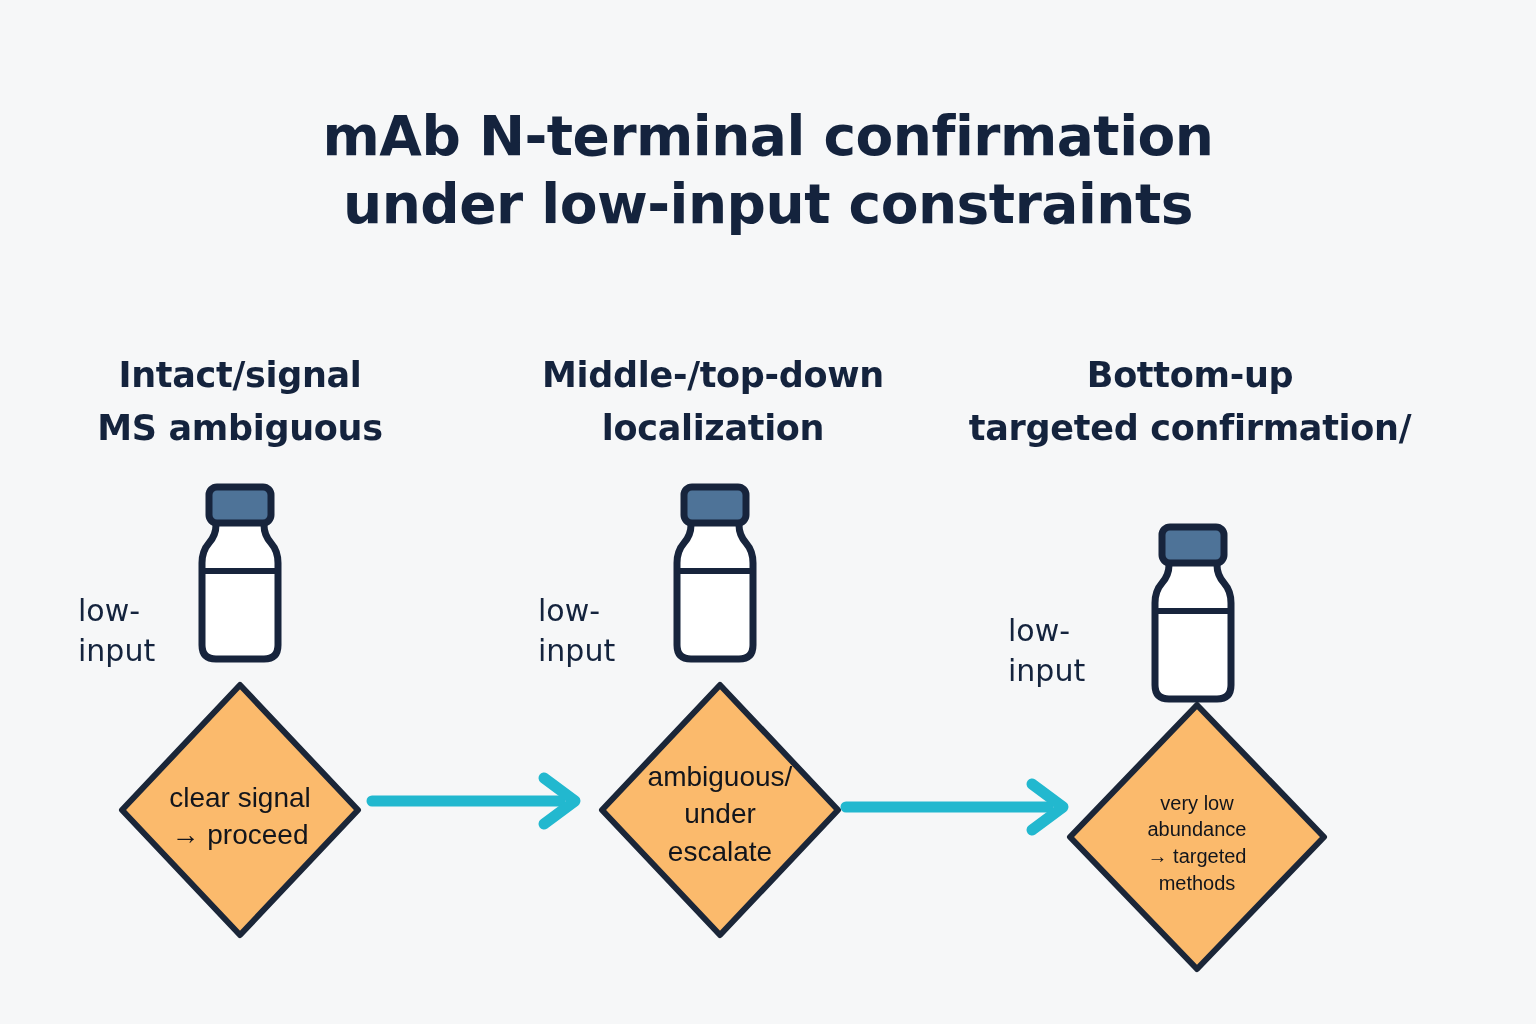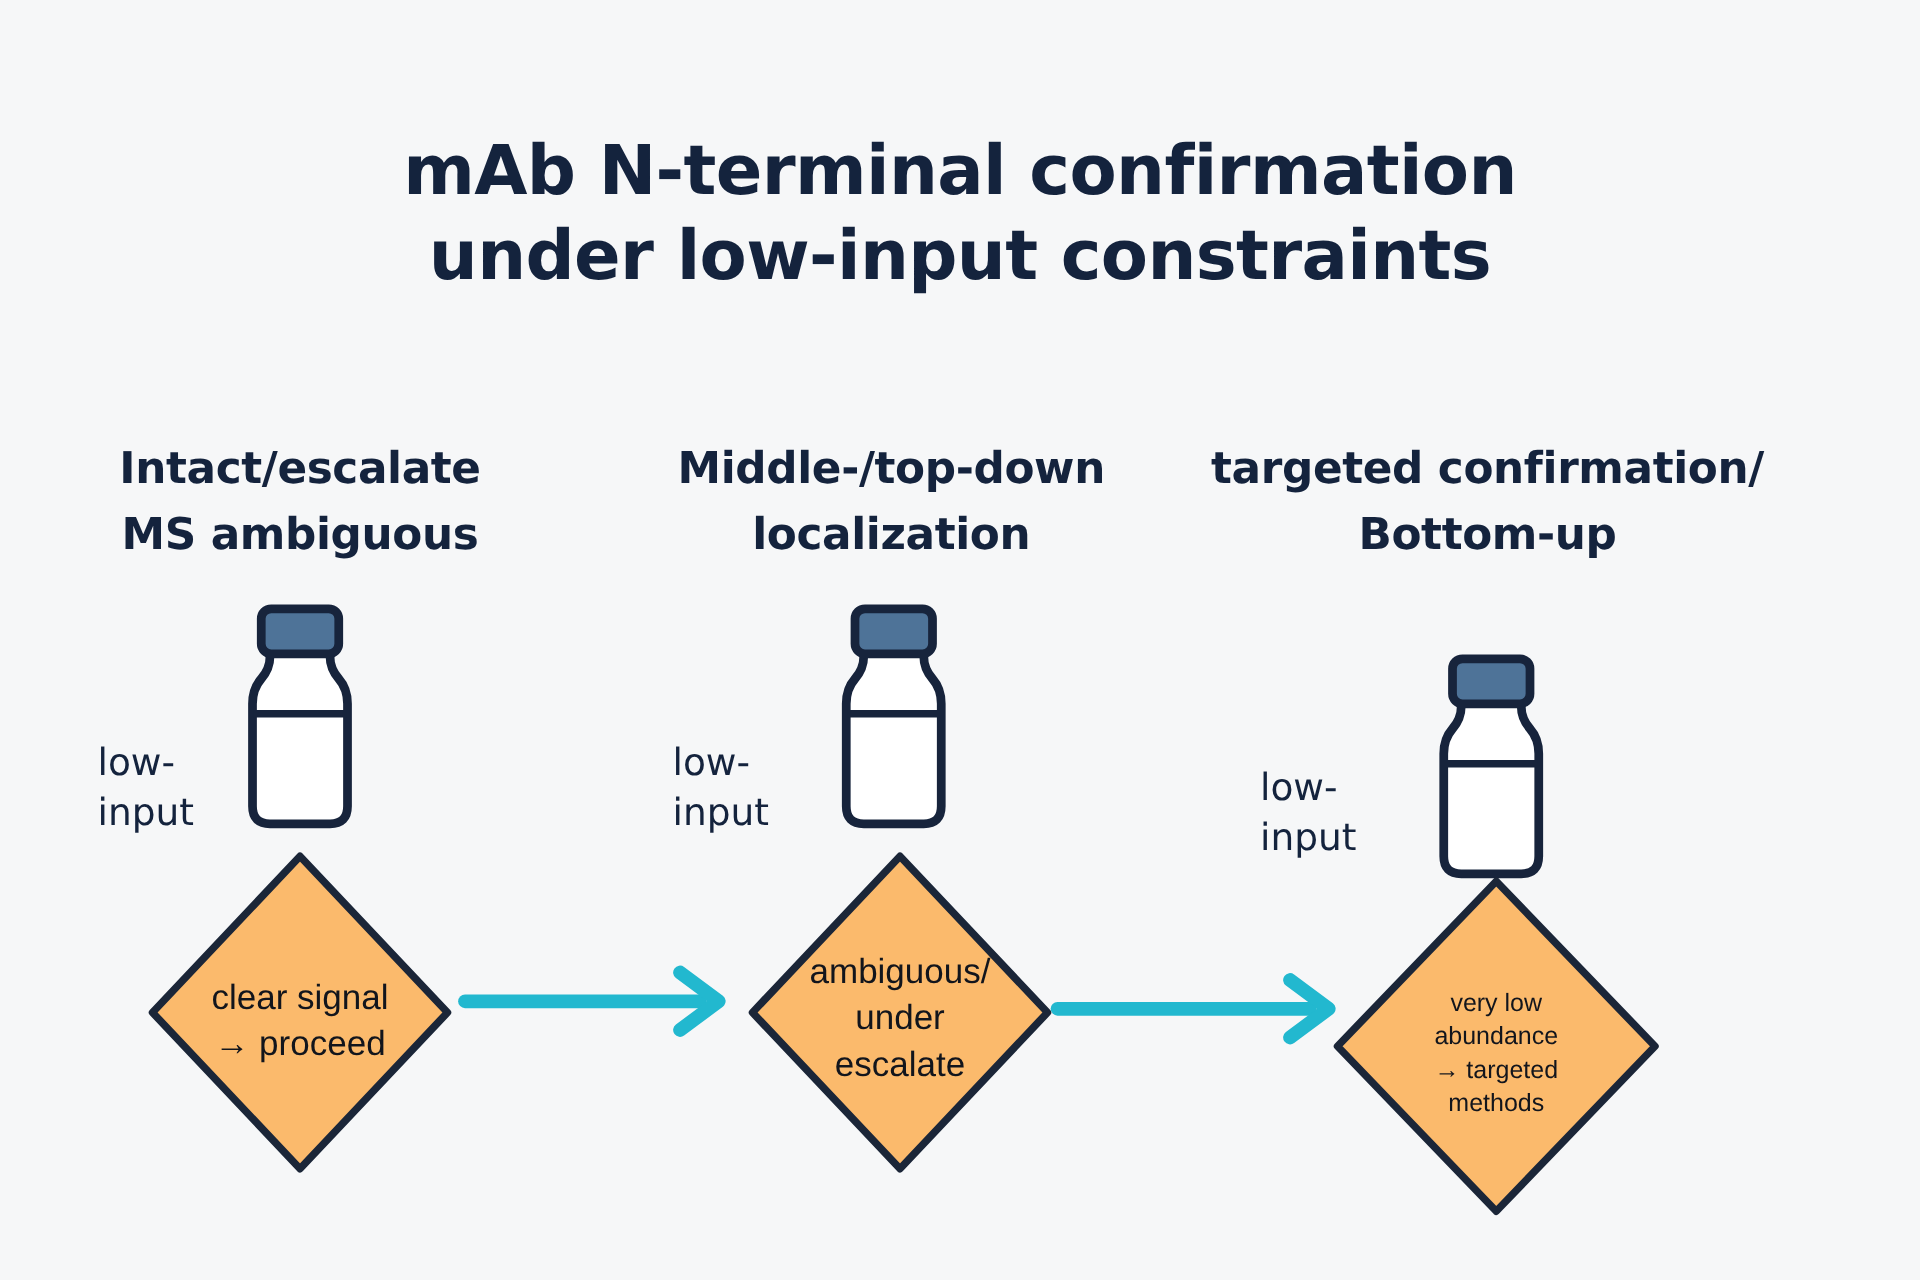--- a/index.html
+++ b/index.html
@@ -130,30 +130,30 @@
 <body>
 
 <div id="stage">
 
   <div id="title">
     <span class="tline">mAb N-terminal confirmation</span>
     <span class="tline">under low-input constraints</span>
   </div>
 
   <div class="col-head" id="head-0">
-    <span class="hline">Intact/escalate</span>
+    <span class="hline">Intact/signal</span>
     <span class="hline">MS ambiguous</span>
   </div>
   <div class="col-head" id="head-1">
     <span class="hline">Middle-/top-down</span>
     <span class="hline">localization</span>
   </div>
   <div class="col-head" id="head-2">
+    <span class="hline">Bottom-up</span>
     <span class="hline">targeted confirmation/</span>
-    <span class="hline">Bottom-up</span>
   </div>
 
   <div class="vial" id="vial-0">
     <svg viewBox="0 0 96 186" width="96" height="186" xmlns="http://www.w3.org/2000/svg">
       <path d="M24 28 L24 42 Q24 52 17 60 Q10 68 10 80 L10 162 Q10 176 24 176 L72 176 Q86 176 86 162 L86 80 Q86 68 79 60 Q72 52 72 42 L72 28 Z" fill="#ffffff" stroke="#17243c" stroke-width="7" stroke-linejoin="round"></path>
       <line x1="11" y1="88" x2="85" y2="88" stroke="#17243c" stroke-width="6"></line>
       <rect x="17" y="4" width="62" height="36" rx="8" ry="8" fill="#4e7398" stroke="#17243c" stroke-width="7"></rect>
     </svg>
   </div>
 

